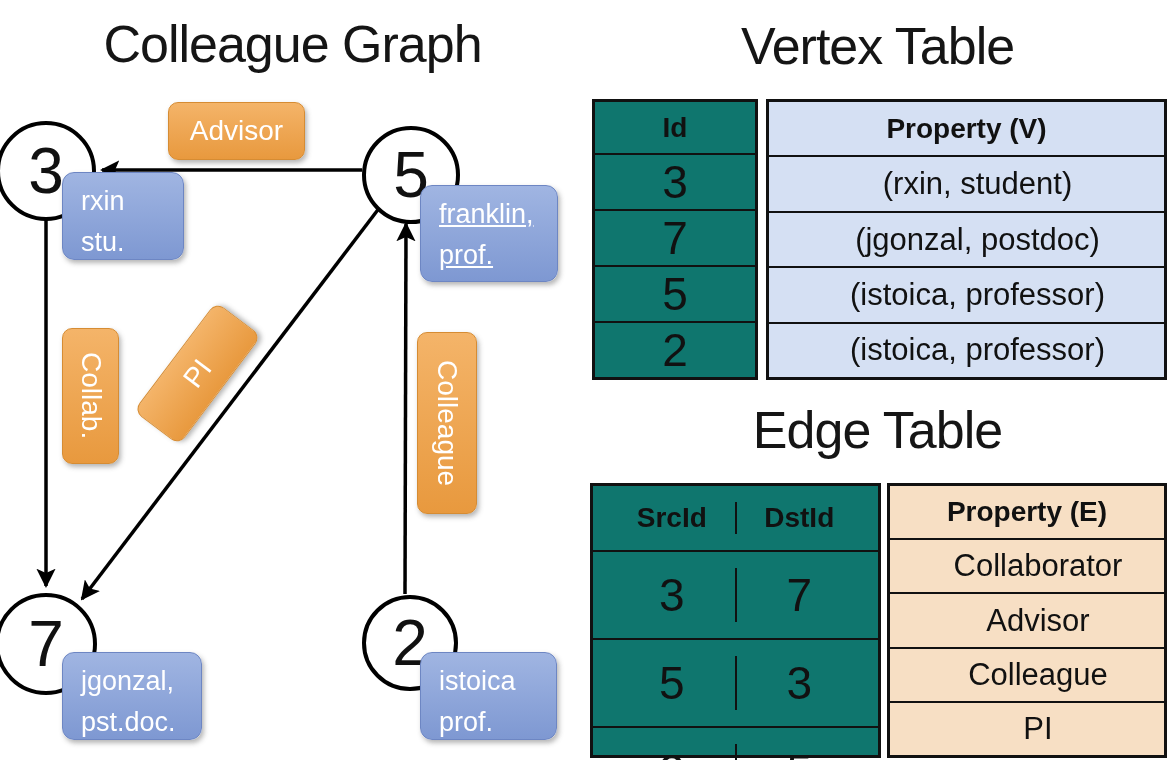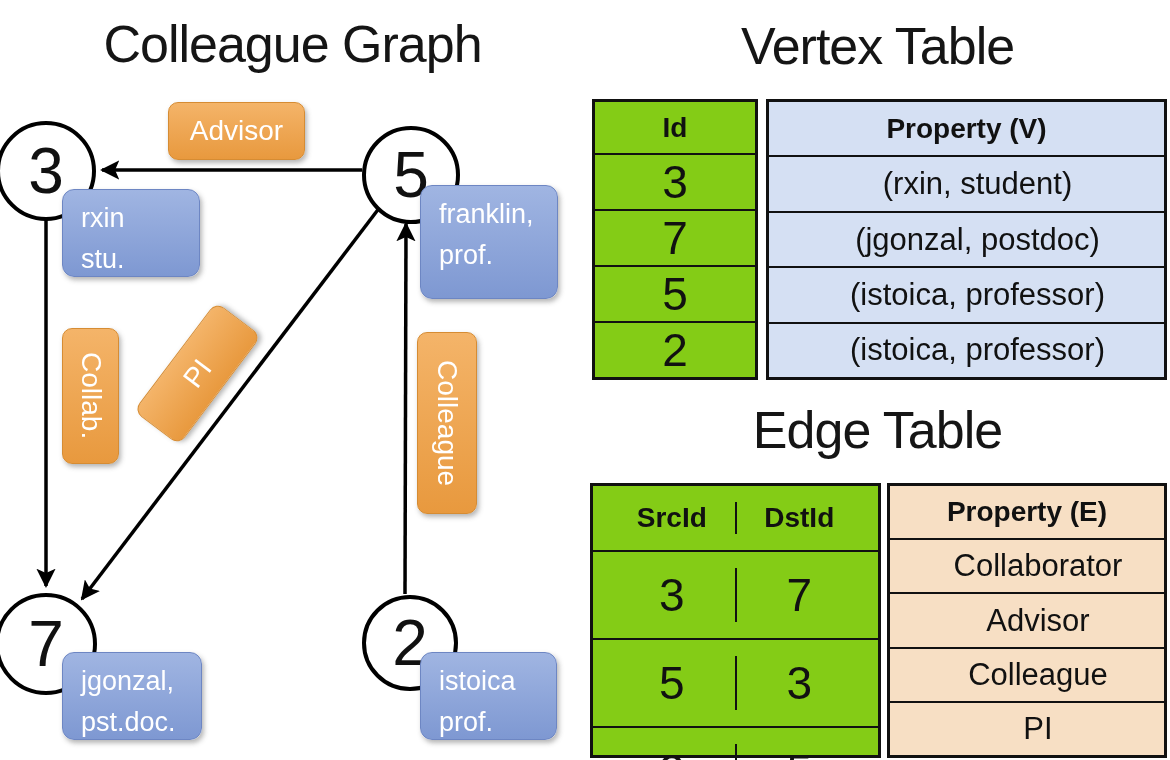--- a/index.html
+++ b/index.html
@@ -30,28 +30,28 @@
           color:#fff;font-size:28px;display:flex;align-items:center;justify-content:center;}
   .l-advisor{left:168px;top:102px;width:135px;height:56px;}
   .l-collab{left:62px;top:328px;width:55px;height:134px;writing-mode:vertical-rl;}
   .l-colleague{left:417px;top:332px;width:58px;height:180px;writing-mode:vertical-rl;}
   .l-pi{left:129px;top:345px;width:135px;height:55px;transform:rotate(-53deg);}
 
   .vbox{position:absolute;z-index:4;border-radius:12px;
         background:linear-gradient(#a0b5e2,#7e98d2);
         border:1px solid #6d86c3;box-shadow:2px 3px 5px rgba(90,90,90,.45);
         color:#fff;font-size:27px;line-height:1.5;padding:8px 0 0 18px;box-sizing:border-box;}
-  .b-rxin{left:62px;top:189px;width:138px;height:88px;}
-  .b-franklin{left:420px;top:185px;width:138px;height:114px;}
+  .b-rxin{left:62px;top:172px;width:122px;height:88px;}
+  .b-franklin{left:420px;top:185px;width:138px;height:97px;text-decoration:underline;}
   .b-jgonzal{left:62px;top:652px;width:140px;height:88px;}
   .b-istoica{left:420px;top:652px;width:137px;height:88px;}
 
   
   .subtable{position:absolute;border:3px solid #111;box-sizing:border-box;
-            display:flex;flex-direction:column;background:#84cc16;}
+            display:flex;flex-direction:column;background:#0f766e;}
   .subtable .trow{flex:1;display:flex;align-items:center;justify-content:center;
                   border-top:2px solid #111;text-align:center;}
   .subtable .trow:first-child{border-top:none;}
   .th{font-weight:bold;font-size:28px;}
   .num{font-size:46px;font-weight:300;}
   .ptext{font-size:31px;font-weight:300;padding-left:22px;}
 
   .vt-id{left:592px;top:99px;width:166px;height:281px;}
   .vt-prop{left:766px;top:99px;width:401px;height:281px;background:#d5e0f3;}
 

